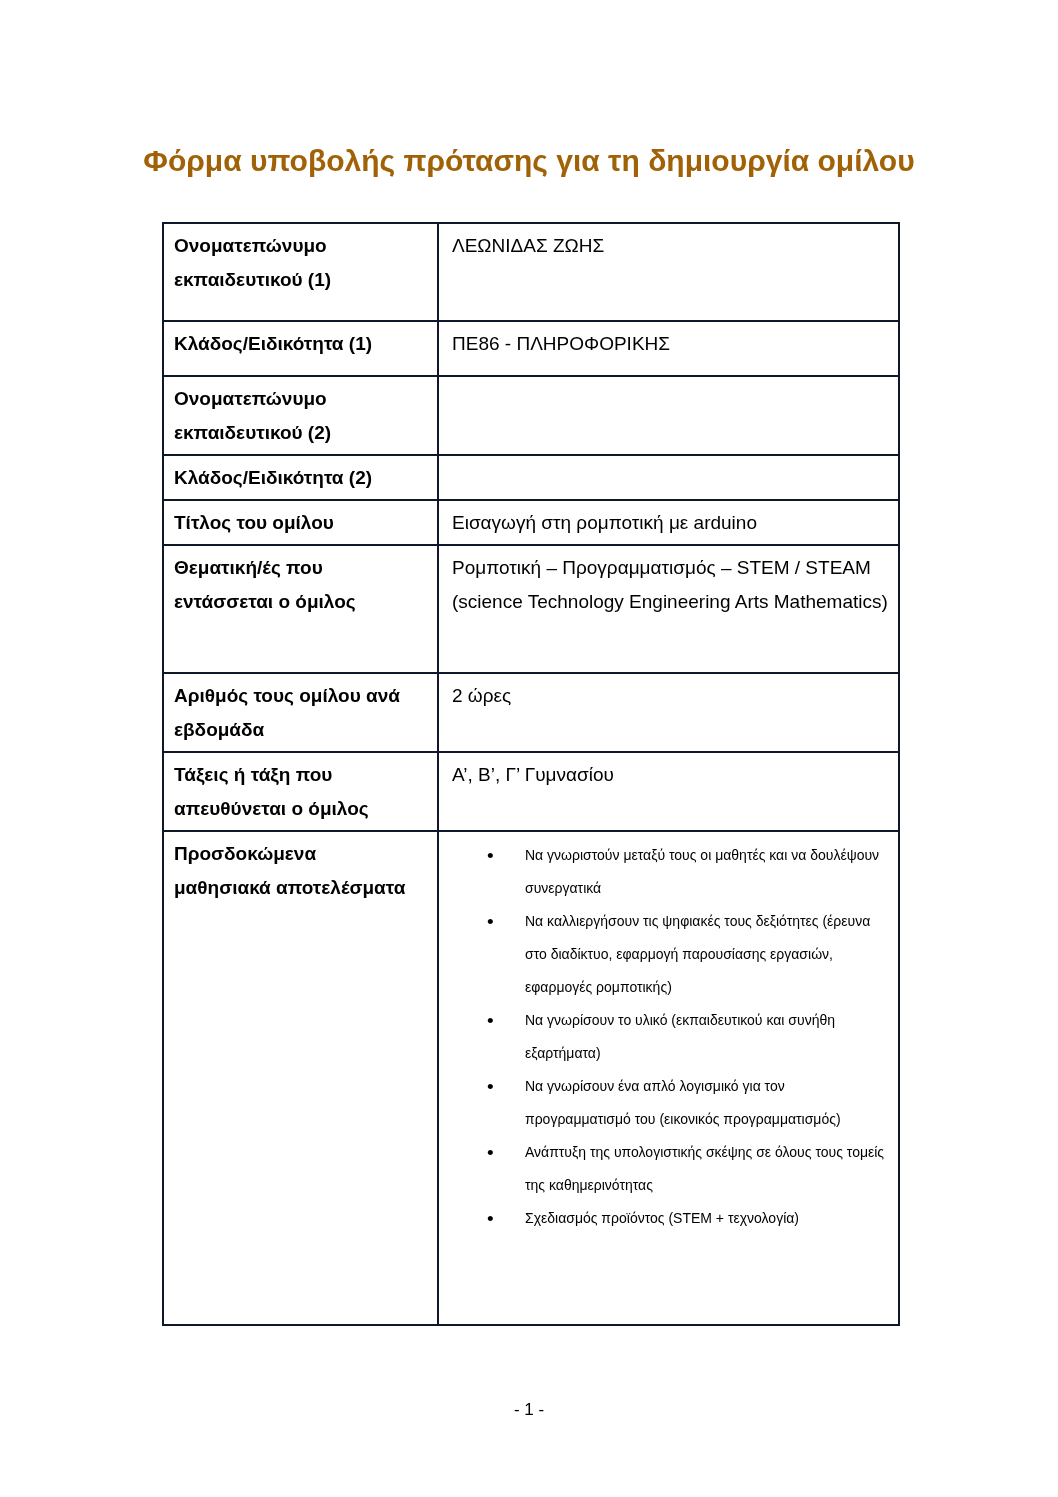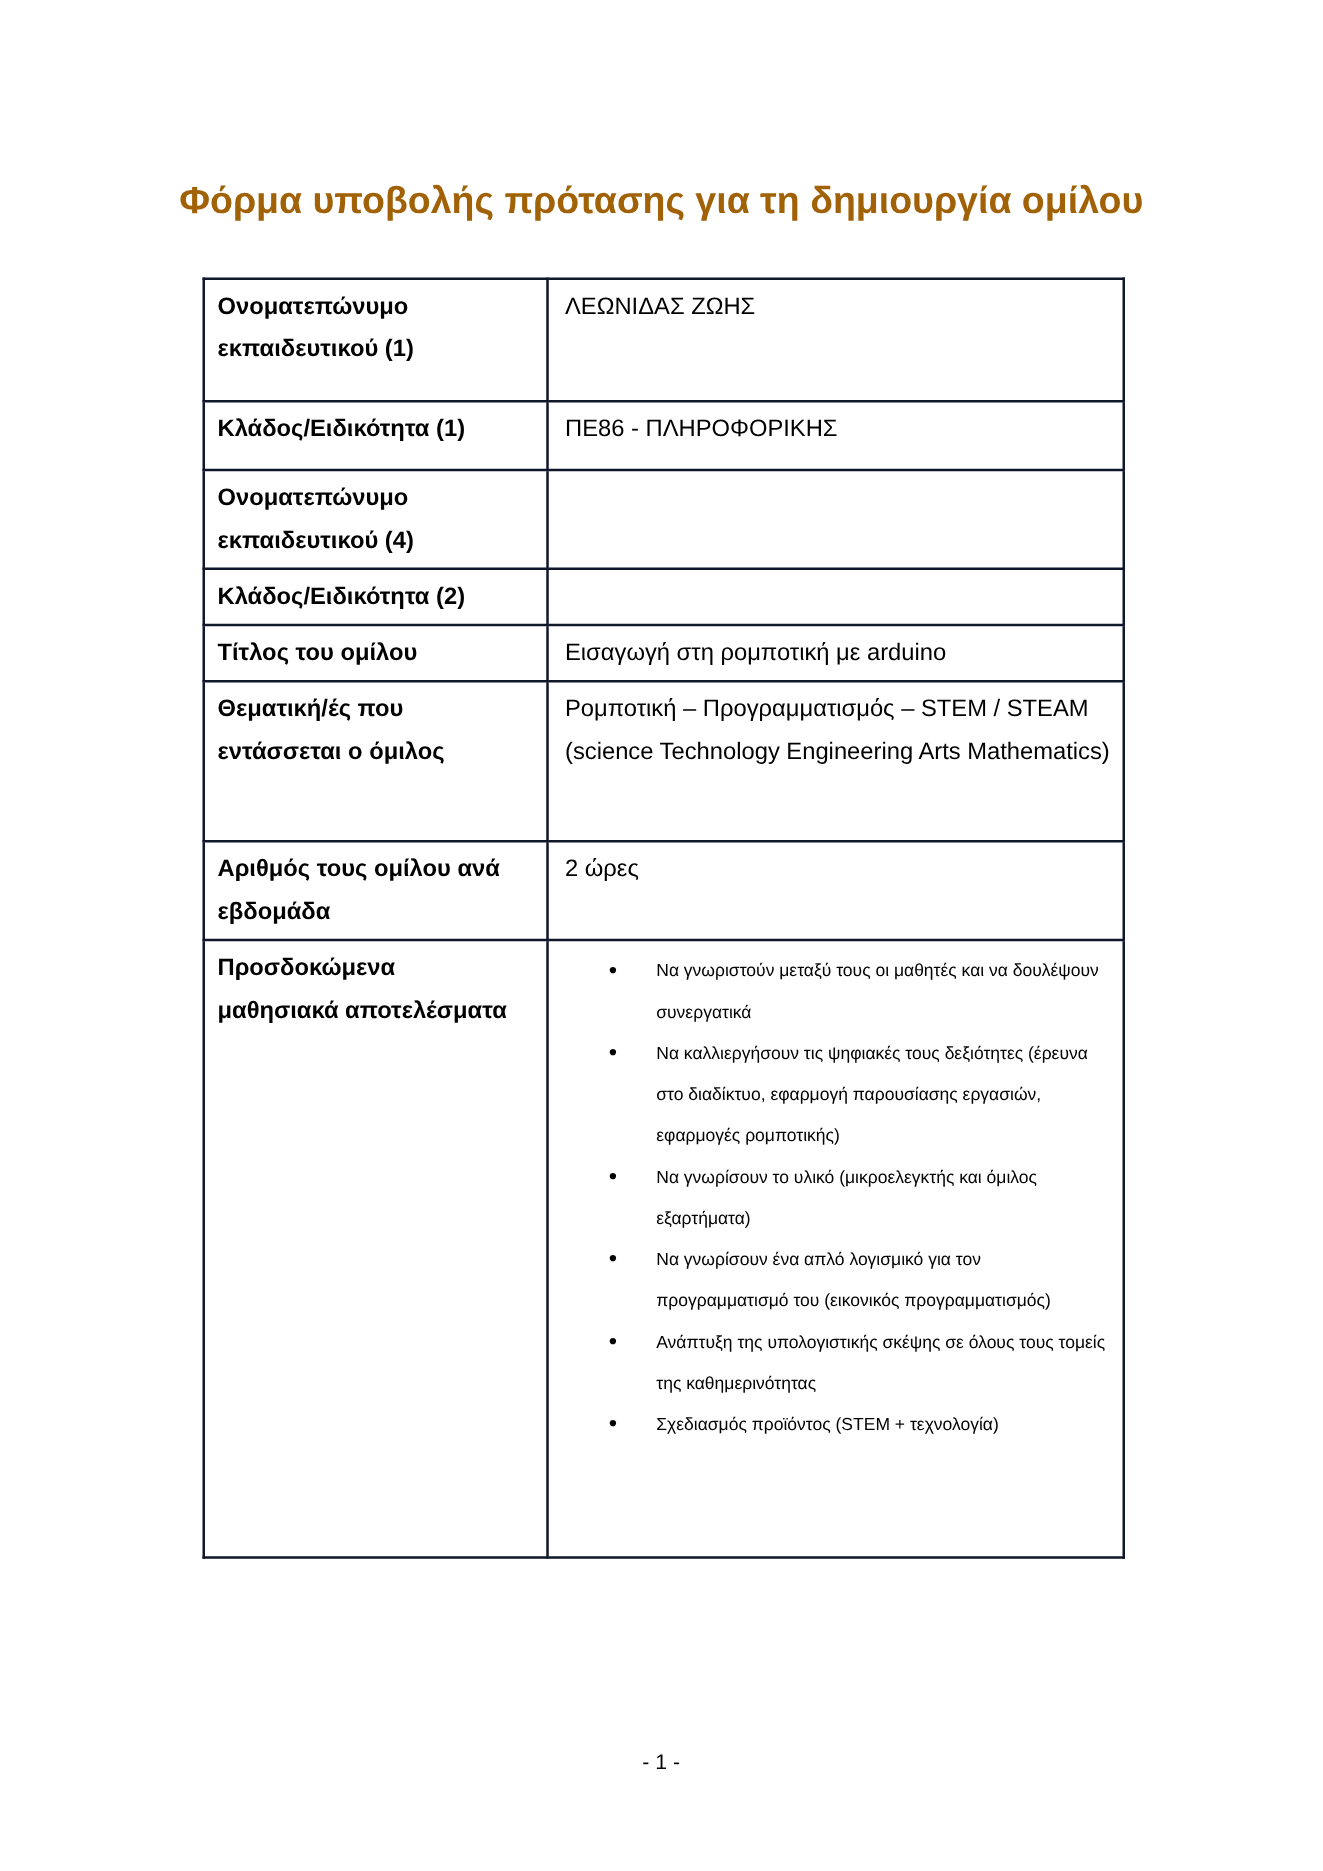--- a/index.html
+++ b/index.html
@@ -100,46 +100,50 @@
     <tbody>
       <tr class="r1">
         <td class="label">Ονοματεπώνυμο εκπαιδευτικού (1)</td>
         <td class="value">ΛΕΩΝΙΔΑΣ ΖΩΗΣ</td>
       </tr>
       <tr class="r2">
         <td class="label">Κλάδος/Ειδικότητα (1)</td>
         <td class="value">ΠΕ86 - ΠΛΗΡΟΦΟΡΙΚΗΣ</td>
       </tr>
       <tr class="r3">
-        <td class="label">Ονοματεπώνυμο εκπαιδευτικού (4)</td>
+        <td class="label">Ονοματεπώνυμο εκπαιδευτικού (2)</td>
         <td class="value"></td>
       </tr>
       <tr class="r4">
         <td class="label">Κλάδος/Ειδικότητα (2)</td>
         <td class="value"></td>
       </tr>
       <tr class="r5">
         <td class="label">Τίτλος του ομίλου</td>
         <td class="value">Εισαγωγή στη ρομποτική με arduino</td>
       </tr>
       <tr class="r6">
         <td class="label">Θεματική/ές που εντάσσεται ο όμιλος</td>
         <td class="value">Ρομποτική – Προγραμματισμός – STEM / STEAM (science Technology Engineering Arts Mathematics)</td>
       </tr>
       <tr class="r7">
         <td class="label">Αριθμός τους ομίλου ανά εβδομάδα</td>
         <td class="value">2 ώρες</td>
       </tr>
+      <tr class="r8">
+        <td class="label">Τάξεις ή τάξη που απευθύνεται ο όμιλος</td>
+        <td class="value">Α’, Β’, Γ’ Γυμνασίου</td>
+      </tr>
       <tr class="r9">
         <td class="label">Προσδοκώμενα μαθησιακά αποτελέσματα</td>
         <td class="value">
           <ul class="bullets">
             <li>Να γνωριστούν μεταξύ τους οι μαθητές και να δουλέψουν συνεργατικά</li>
             <li>Να καλλιεργήσουν τις ψηφιακές τους δεξιότητες (έρευνα στο διαδίκτυο, εφαρμογή παρουσίασης εργασιών, εφαρμογές ρομποτικής)</li>
-            <li>Να γνωρίσουν  το υλικό (μικροελεγκτής και όμιλος εξαρτήματα)</li>
+            <li>Να γνωρίσουν  το υλικό (εκπαιδευτικού και συνήθη εξαρτήματα)</li>
             <li>Να γνωρίσουν ένα απλό λογισμικό για τον προγραμματισμό του (εικονικός προγραμματισμός)</li>
             <li>Ανάπτυξη της υπολογιστικής σκέψης σε όλους τους τομείς της καθημερινότητας</li>
             <li>Σχεδιασμός προϊόντος (STEM + τεχνολογία)</li>
           </ul>
         </td>
       </tr>
     </tbody>
   </table>
 
   <div class="page-number">- 1 -</div>

